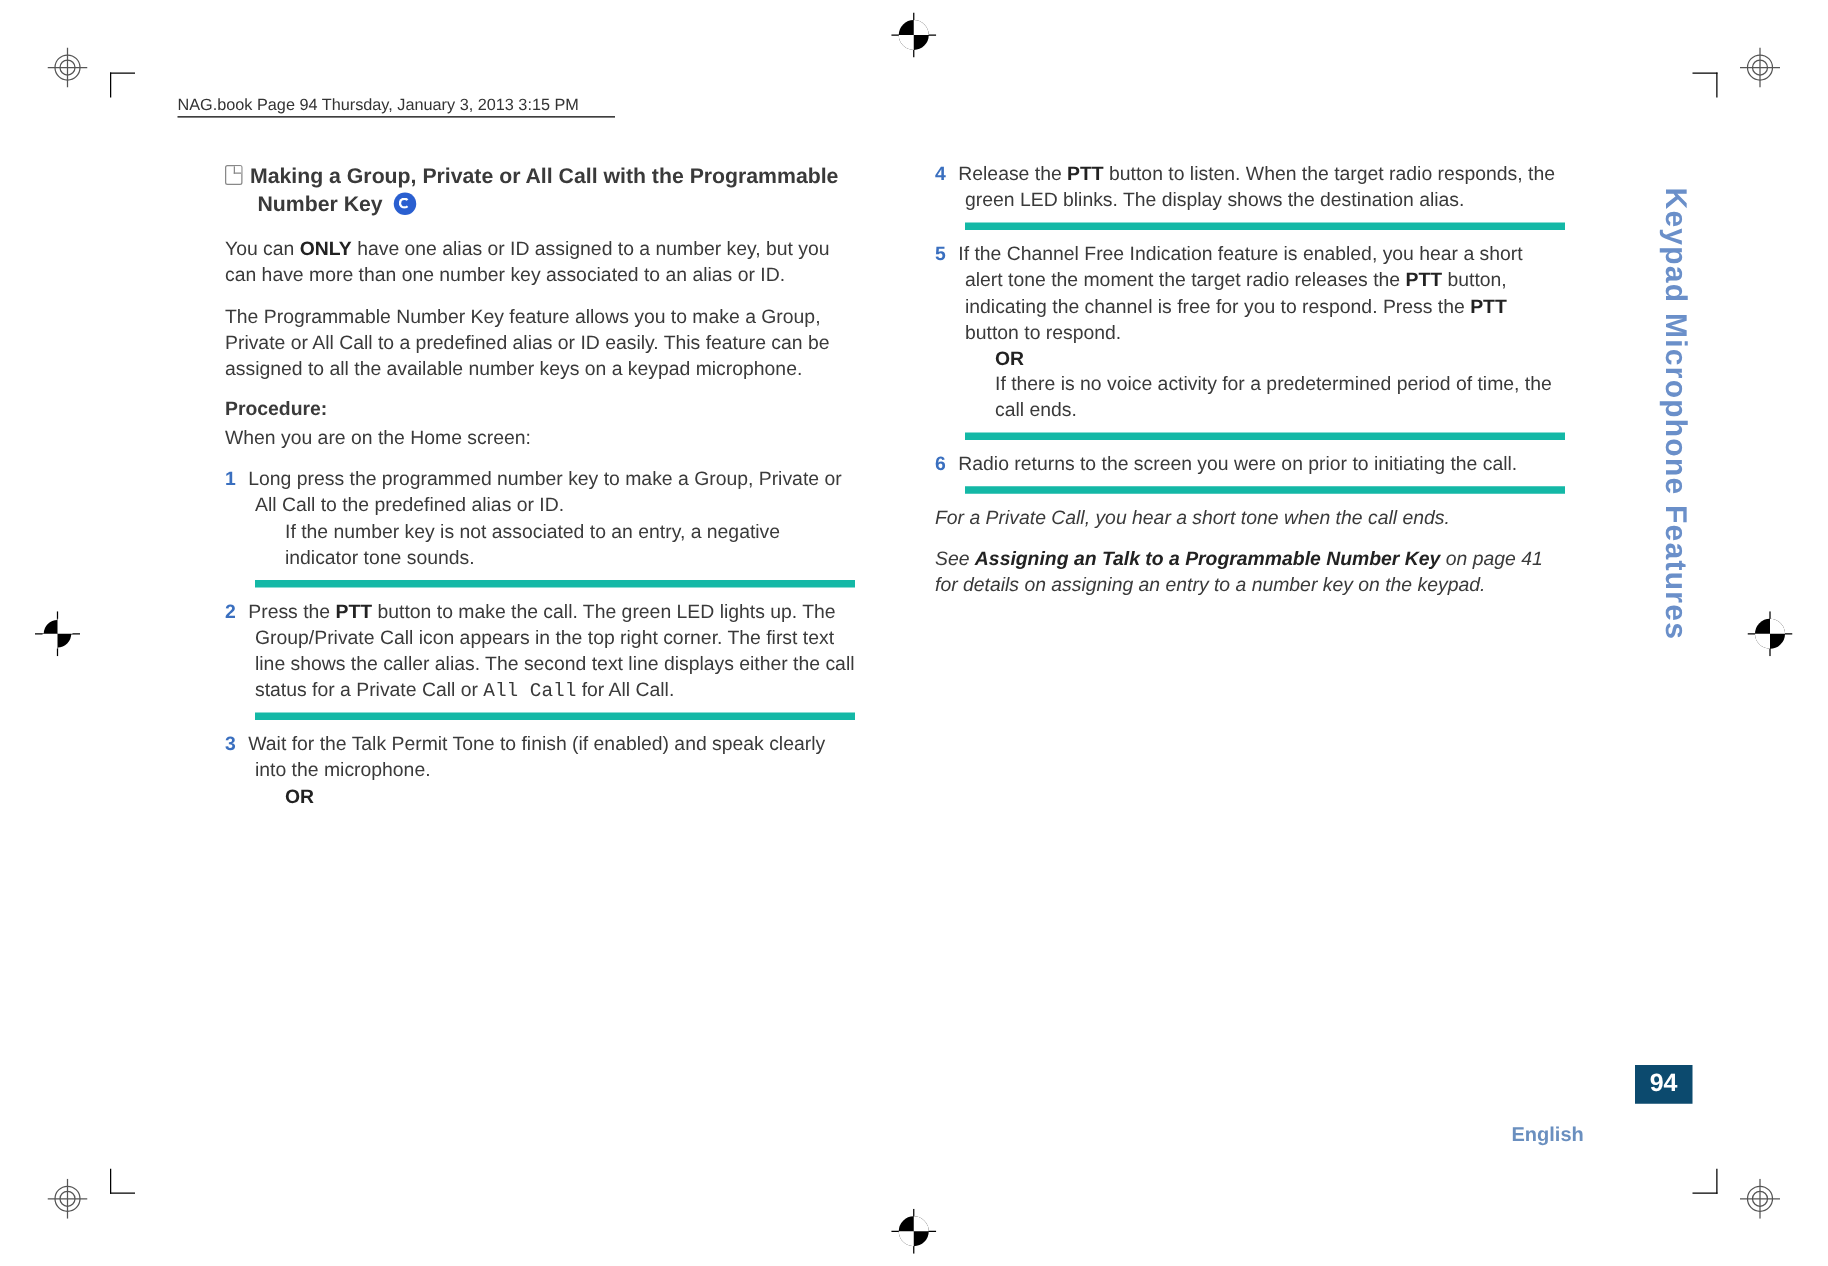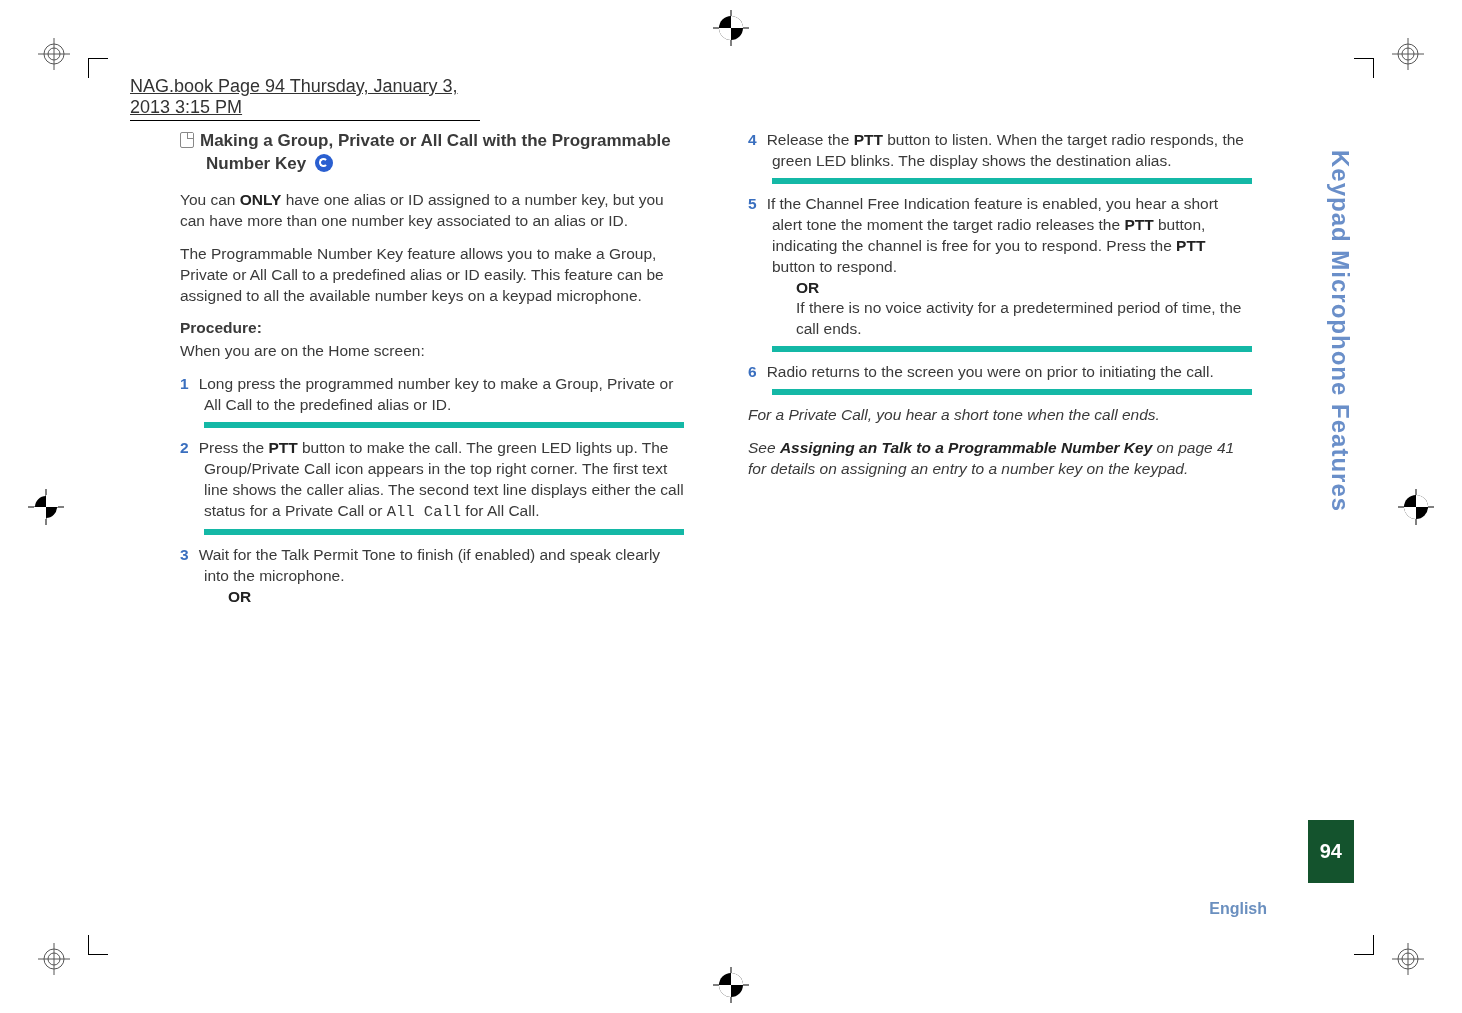--- a/index.html
+++ b/index.html
@@ -30,26 +30,25 @@
   .reg-r { right: 28px; top: 50%; transform: translateY(-50%); }
   .reg-t { top: 10px; left: 50%; transform: translateX(-50%); }
   .reg-b { bottom: 10px; left: 50%; transform: translateX(-50%); }
   .crop-tl { position:absolute; top:58px; left:88px; width:20px; height:20px; border-left:1px solid #000; border-top:1px solid #000; }
   .crop-tr { position:absolute; top:58px; right:88px; width:20px; height:20px; border-right:1px solid #000; border-top:1px solid #000; }
   .crop-bl { position:absolute; bottom:58px; left:88px; width:20px; height:20px; border-left:1px solid #000; border-bottom:1px solid #000; }
   .crop-br { position:absolute; bottom:58px; right:88px; width:20px; height:20px; border-right:1px solid #000; border-bottom:1px solid #000; }
   .header-line {
     position: absolute;
     top: 76px;
-    left: 130px;
-    font-size: 18px;
+    left: 142px;
+    font-size: 13px;
     border-bottom: 1px solid #000;
     padding-bottom: 2px;
     width: 350px;
-    text-decoration: underline;
   }
   .page-body {
     position: absolute;
     top: 130px;
     left: 180px;
     right: 210px;
     display: flex;
     gap: 64px;
   }
   .col {
@@ -154,25 +153,25 @@
     color: #6a8fc9;
     letter-spacing: 1px;
   }
   .page-num-box {
     position: absolute;
     right: 108px;
     bottom: 130px;
     text-align: center;
   }
   .page-num {
-    background: #14532d;
+    background: #0c4a6e;
     color: #fff;
     font-weight: bold;
     font-size: 20px;
-    padding: 20px 12px;
+    padding: 4px 12px;
     display: inline-block;
   }
   .lang {
     position: absolute;
     right: 195px;
     bottom: 95px;
     color: #6a8fbf;
     font-weight: bold;
     font-size: 16px;
   }
@@ -251,20 +250,21 @@
     </div>
     <div class="para">
       <span>You can </span><b>ONLY</b><span> have one alias or ID assigned to a number key, but you can have more than one number key associated to an alias or ID.</span>
     </div>
     <div class="para">The Programmable Number Key feature allows you to make a Group, Private or All Call to a predefined alias or ID easily. This feature can be assigned to all the available number keys on a keypad microphone.</div>
     <div class="proc-label">Procedure:</div>
     <div class="para">When you are on the Home screen:</div>
 
     <div class="list-item">
       <span class="num">1</span><span>Long press the programmed number key to make a Group, Private or All Call to the predefined alias or ID.</span>
+      <div class="sub">If the number key is not associated to an entry, a negative indicator tone sounds.</div>
     </div>
 
     <div class="list-item">
       <span class="num">2</span><span>Press the </span><b>PTT</b><span> button to make the call. The green LED lights up. The Group/Private Call icon appears in the top right corner. The first text line shows the caller alias. The second text line displays either the call status for a Private Call or </span><span class="mono">All Call</span><span> for All Call.</span>
     </div>
 
     <div class="list-item last">
       <span class="num">3</span><span>Wait for the Talk Permit Tone to finish (if enabled) and speak clearly into the microphone.</span>
       <div class="sub"><b>OR</b></div>
     </div>

